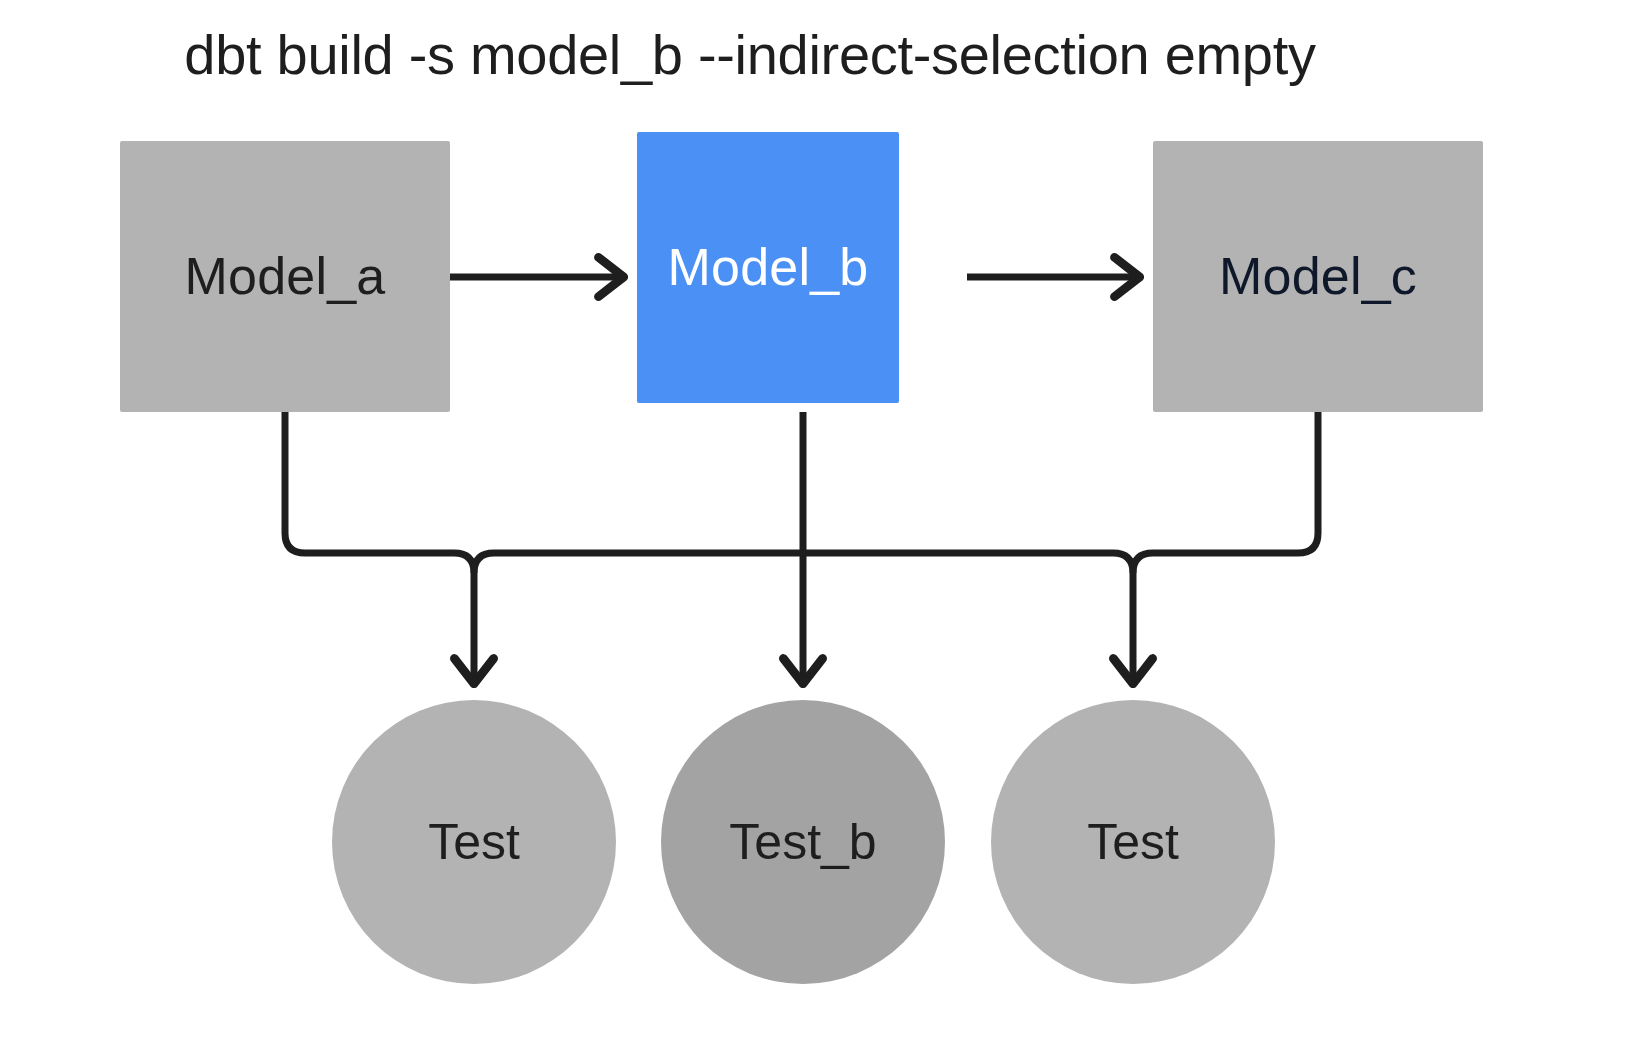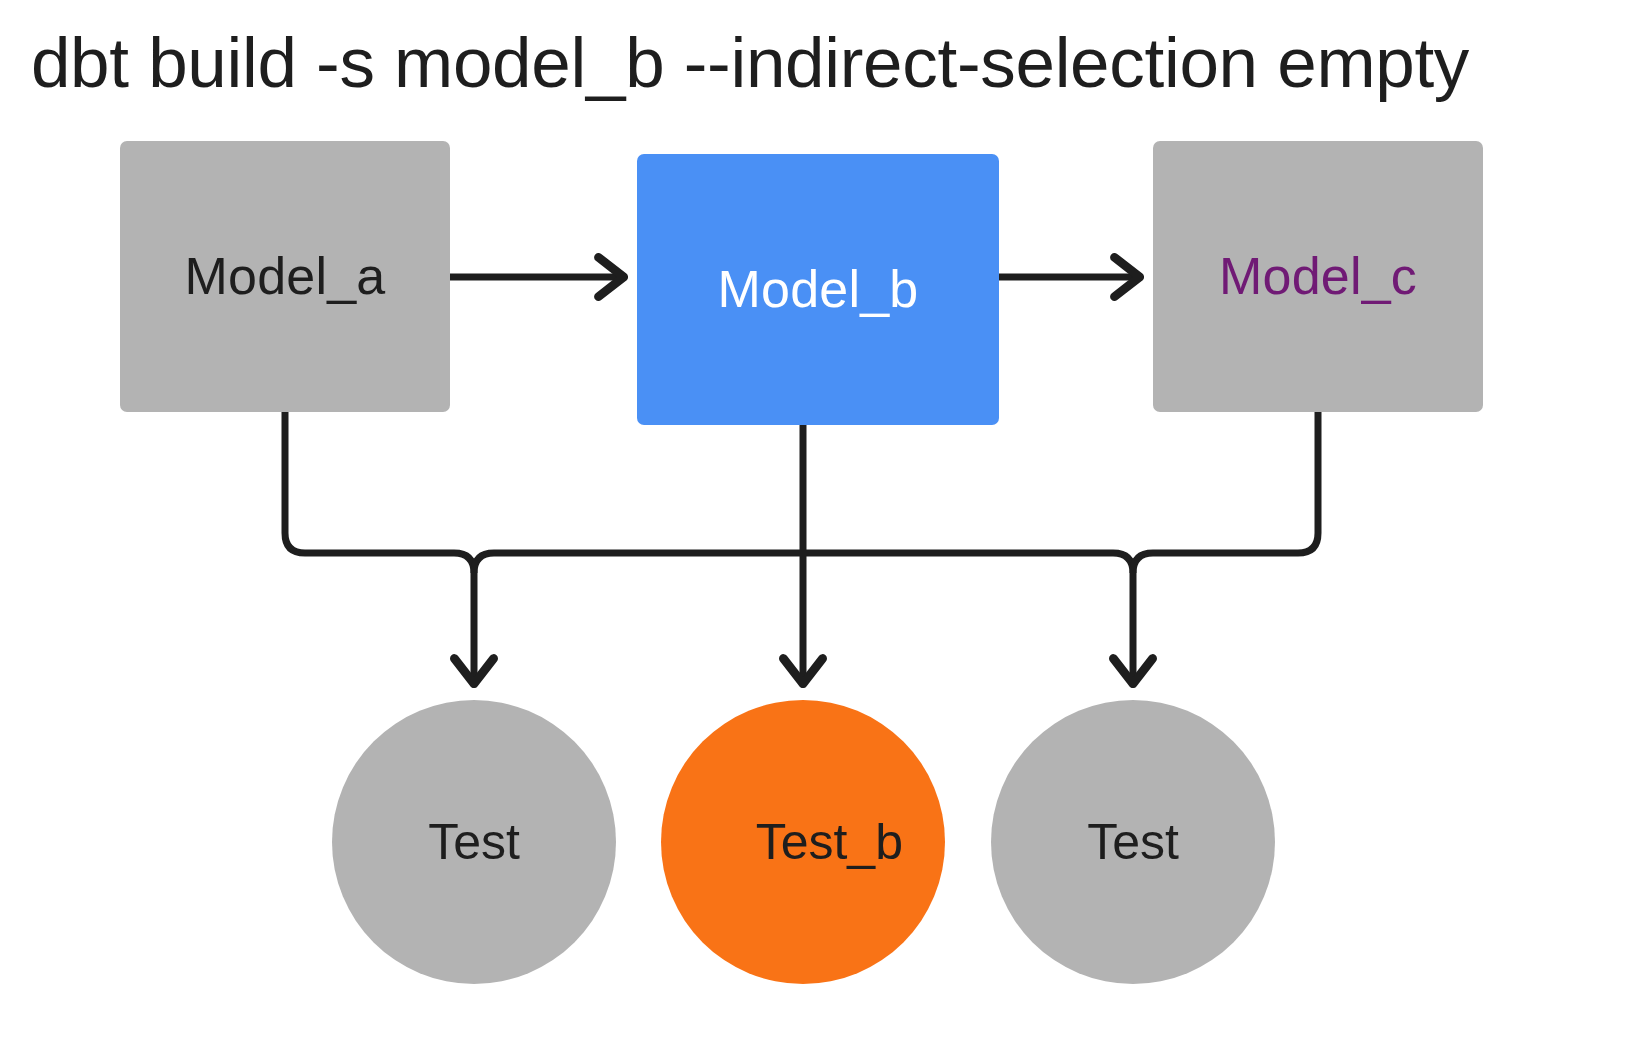--- a/index.html
+++ b/index.html
@@ -27,21 +27,21 @@
   .node {
     position: absolute;
     display: flex;
     align-items: center;
     justify-content: center;
     text-align: center;
     box-sizing: border-box;
     z-index: 2;
   }
   .model-box {
-    border-radius: 7px;
+    border-radius: 2px;
   }
   .model-label {
     font-size: 52px;
     line-height: 1.05;
     letter-spacing: 0.2px;
     white-space: nowrap;
   }
   .test-circle {
     border-radius: 50%;
   }
@@ -50,21 +50,21 @@
     line-height: 1.45;
     width: 150px;
     word-break: break-all;
   }
   .title {
     position: absolute;
     left: 0;
     top: 22px;
     width: 1500px;
     text-align: center;
-    font-size: 71px;
+    font-size: 56px;
     color: #1e1e1e;
     letter-spacing: -0.3px;
     white-space: nowrap;
     z-index: 3;
   }
 </style>
 </head>
 <body>
 
 <div id="canvas">
@@ -93,35 +93,35 @@
       <path d="M 803 553 L 1113 553 Q 1133 553 1133 573"></path>
 
       <path d="M 1318 412 L 1318 533 Q 1318 553 1298 553 L 1153 553 Q 1133 553 1133 573 L 1133 683" marker-end="url(#arrowhead)"></path>
     </g>
   </svg>
 
   <div class="node model-box" style="left:120px; top:141px; width:330px; height:271px; background:#b3b3b3;">
     <span class="model-label" style="color:#1e1e1e;">Model_a</span>
   </div>
 
-  <div class="node model-box" style="left:637px; top:154px; width:362px; height:271px; background:#4a90f5;">
+  <div class="node model-box" style="left:637px; top:132px; width:262px; height:271px; background:#4a90f5;">
     <span class="model-label" style="color:#ffffff;">Model_b</span>
   </div>
 
   <div class="node model-box" style="left:1153px; top:141px; width:330px; height:271px; background:#b3b3b3;">
-    <span class="model-label" style="color:#701a75;">Model_c</span>
+    <span class="model-label" style="color:#0f172a;">Model_c</span>
   </div>
 
   <div class="node test-circle" style="left:332px; top:700px; width:284px; height:284px; background:#b3b3b3;">
     <div class="test-label" style="color:#1e1e1e;">
       <div>Test</div>
     </div>
   </div>
 
-  <div class="node test-circle" style="left:661px; top:700px; width:284px; height:284px; background:#f97316;text-align:right;">
+  <div class="node test-circle" style="left:661px; top:700px; width:284px; height:284px; background:#a3a3a3;">
     <div class="test-label" style="color:#1e1e1e; width:200px;">
       <div>Test_b</div>
     </div>
   </div>
 
   <div class="node test-circle" style="left:991px; top:700px; width:284px; height:284px; background:#b3b3b3;">
     <div class="test-label" style="color:#1e1e1e;">
       <div>Test</div>
     </div>
   </div>

